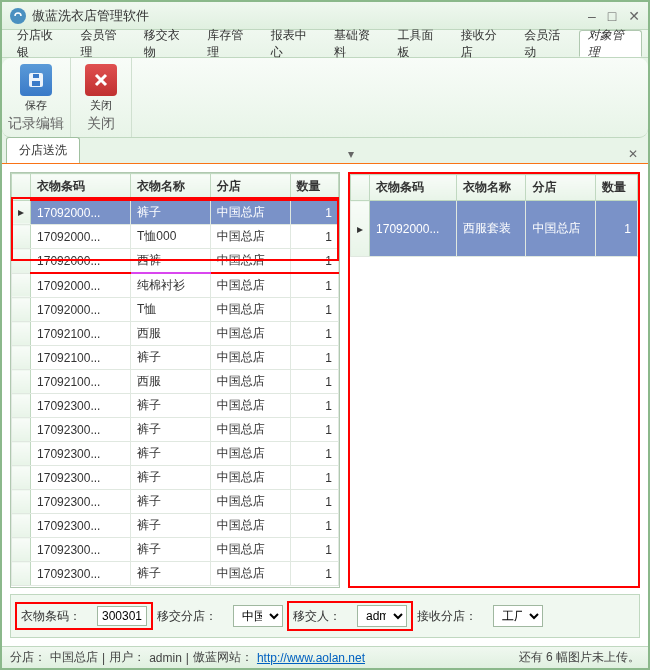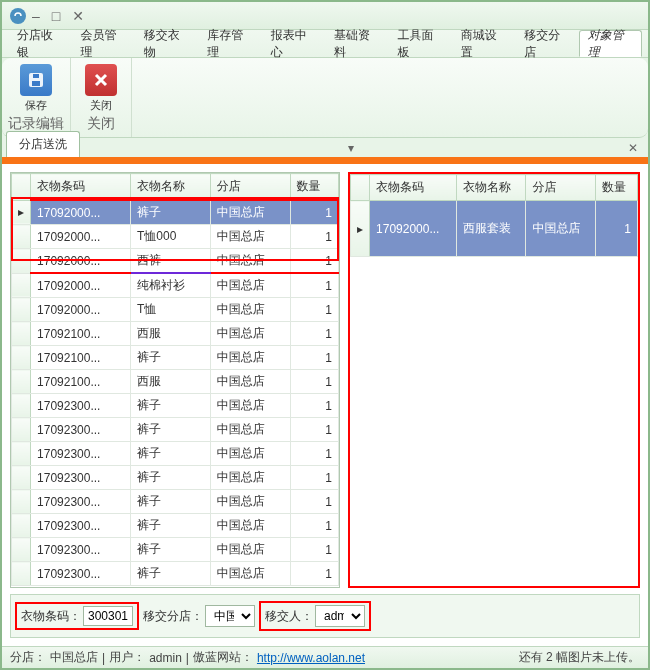--- a/index.html
+++ b/index.html
@@ -16,73 +16,74 @@
 .menu-item.active { background: #fff; border-color: #b0c8b0; border-bottom: 1px solid #fff; font-style: italic; }
 .ribbon { background: linear-gradient(#f8fcf8, #e8f4e8); height: 80px; display: flex; border-bottom: 1px solid #c0d8c0; border-radius: 9px; }
 .ribbon-group { display: flex; flex-direction: column; align-items: center; padding: 4px 6px; border-right: 1px solid #d0e0d0; }
 .ribbon-buttons { display: flex; gap: 8px; flex: 1; }
 .ribbon-btn { display: flex; flex-direction: column; align-items: center; justify-content: center; width: 48px; cursor: pointer; }
 .ribbon-btn-icon { width: 32px; height: 32px; border-radius: 4px; display: flex; align-items: center; justify-content: center; }
 .save-icon { background: linear-gradient(#5a9ad8, #3a7ac8); }
 .close-icon { background: linear-gradient(#e05050, #c03030); }
 .ribbon-btn-label { font-size: 11px; margin-top: 2px; }
 .ribbon-group-label { font-size: 14px; color: #666; }
-.tabstrip { background: #e8f4e8; height: 26px; display: flex; align-items: flex-end; padding: 0 4px; border-bottom: 7px solid #f97316; }
+.tabstrip { background: #e8f4e8; height: 26px; display: flex; align-items: flex-end; padding: 0 4px; border-bottom: 1px solid #f97316; }
 .tab { padding: 4px 12px; background: #fff; border: 1px solid #a0c0a0; border-bottom: none; border-radius: 3px 3px 0 0; font-size: 12px; }
 .tab-control { margin-left: auto; padding: 2px 6px; color: #666; cursor: pointer; }
 .content { flex: 1; background: #fff; padding: 8px; display: flex; flex-direction: column; gap: 6px; overflow: hidden; }
 .tables-row { flex: 1; display: flex; gap: 8px; overflow: hidden; }
 .table-wrap { border: 1px solid #b0c8b0; flex: 1; overflow: auto; background: #fff; position: relative; }
 .table-wrap.left { flex: 0 0 330px; }
 .highlight-box { border: 2px solid #ff0000; }
 table { border-collapse: collapse; width: 100%; font-size: 12px; }
-th { background: linear-gradient(#f8fcf8, #e8f4e8); border: 1px solid #c0d8c0; padding: 4px 6px; text-align: left; font-weight: normal; position: sticky; top: 0; }
+th { background: linear-gradient(#f8fcf8, #e8f4e8); border: 1px solid #c0d8c0; padding: 4px 6px; text-align: left; font-weight: bold; position: sticky; top: 0; }
 td { border: 1px solid #e0e8e0; padding: 3px 6px; white-space: nowrap; }
 td.num { text-align: right; }
 td.rowhead { background: linear-gradient(#f8fcf8, #e8f4e8); width: 14px; border-right: 1px solid #c0d8c0; }
 tr.selected td { background: #7a92c8; color: #fff; }
 tr.selected td.rowhead { background: linear-gradient(#f8fcf8, #e8f4e8); color: #333; }
 .right-table td { height: 56px; }
 .form-row { display: flex; align-items: center; gap: 4px; padding: 6px 4px; background: #f0f8f0; border: 1px solid #c0d8c0; font-size: 12px; }
-.form-field { display: flex; align-items: center; gap: 2px; }
+.form-field { display: flex; align-items: center; gap: 16px; }
 .form-field input, .form-field select { font-size: 12px; border: 1px solid #a0b8a0; background: #fff; padding: 2px 4px; }
 .form-field input { width: 50px; }
 .form-field select { width: 50px; }
 .red-box { border: 2px solid #ff0000; padding: 2px 4px; }
 .statusbar { height: 22px; background: linear-gradient(#f0f8f0, #e0f0e0); border-top: 1px solid #c0d8c0; display: flex; align-items: center; padding: 0 8px; font-size: 12px; color: #444; gap: 4px; }
 .statusbar a { color: #0060c0; }
 .statusbar .right { margin-left: auto; }
 </style>
 </head>
 <body>
 
 <div class="window">
   <div class="titlebar">
     <div class="titlebar-icon">
         <svg viewBox="0 0 10 10">
           <path d="M2 5 A3 3 0 1 1 8 5" stroke="#fff" stroke-width="1.5" fill="none"></path>
         </svg>
       </div>
+    <div class="titlebar-text">傲蓝洗衣店管理软件</div>
     <div class="titlebar-btns">
       <span class="titlebar-btn">–</span>
       <span class="titlebar-btn">□</span>
       <span class="titlebar-btn">✕</span>
     </div>
   </div>
 
   <div class="menubar" id="menubar">
       <div class="menu-item">分店收银</div>
       <div class="menu-item">会员管理</div>
       <div class="menu-item">移交衣物</div>
       <div class="menu-item">库存管理</div>
       <div class="menu-item">报表中心</div>
       <div class="menu-item">基础资料</div>
       <div class="menu-item">工具面板</div>
-      <div class="menu-item">商城设置</div>
-      <div class="menu-item">移交分店</div>
+      <div class="menu-item">接收分店</div>
+      <div class="menu-item">会员活动</div>
       <div class="menu-item active">对象管理</div>
     </div>
 
   <div class="ribbon">
     <div class="ribbon-group">
       <div class="ribbon-buttons">
         <div class="ribbon-btn">
           <div class="ribbon-btn-icon save-icon">
               <svg width="18" height="18" viewBox="0 0 18 18">
                 <rect x="2" y="2" width="14" height="14" rx="2" fill="#fff" opacity="0.9"></rect>
@@ -140,21 +141,21 @@
               <tr>
                 <td class="rowhead"></td>
                 <td>17092000...</td>
                 <td>T恤000</td>
                 <td>中国总店</td>
                 <td class="num">1</td>
               </tr>
               <tr>
                 <td class="rowhead"></td>
                 <td style="border-bottom: 2px solid red;">17092000...</td>
-                <td style="border-bottom: 2px solid #6d28d9; margin-top: 36px;">西裤</td>
+                <td style="border-bottom: 2px solid #d946ef; margin-top: 36px;">西裤</td>
                 <td style="border-bottom: 2px solid red;">中国总店</td>
                 <td class="num" style="border-bottom: 2px solid red;">1</td>
               </tr>
               <tr>
                 <td class="rowhead"></td>
                 <td>17092000...</td>
                 <td>纯棉衬衫</td>
                 <td>中国总店</td>
                 <td class="num">1</td>
               </tr>
@@ -276,27 +277,31 @@
         <input value="300301" style="">
       </div>
       <div class="form-field">
         <span>移交分店：</span>
         <select><option>中国总</option></select>
       </div>
       <div class="form-field red-box">
         <span>移交人：</span>
         <select><option>admin</option></select>
       </div>
+      <div class="form-field">
+        <span>接收分店：</span>
+        <select><option>工厂</option></select>
+      </div>
     </div>
   </div>
 
   <div class="statusbar">
     <span>分店：</span>
       <span>中国总店</span>
     <span> | </span>
     <span>用户：</span>
       <span>admin</span>
     <span> | </span>
     <span>傲蓝网站：</span>
     <a href="#">http://www.aolan.net</a>
-    <span class="right">还有 2 幅图片未上传。</span>
+    <span class="right">还有 6 幅图片未上传。</span>
   </div>
 </div>
 
 </body></html>

